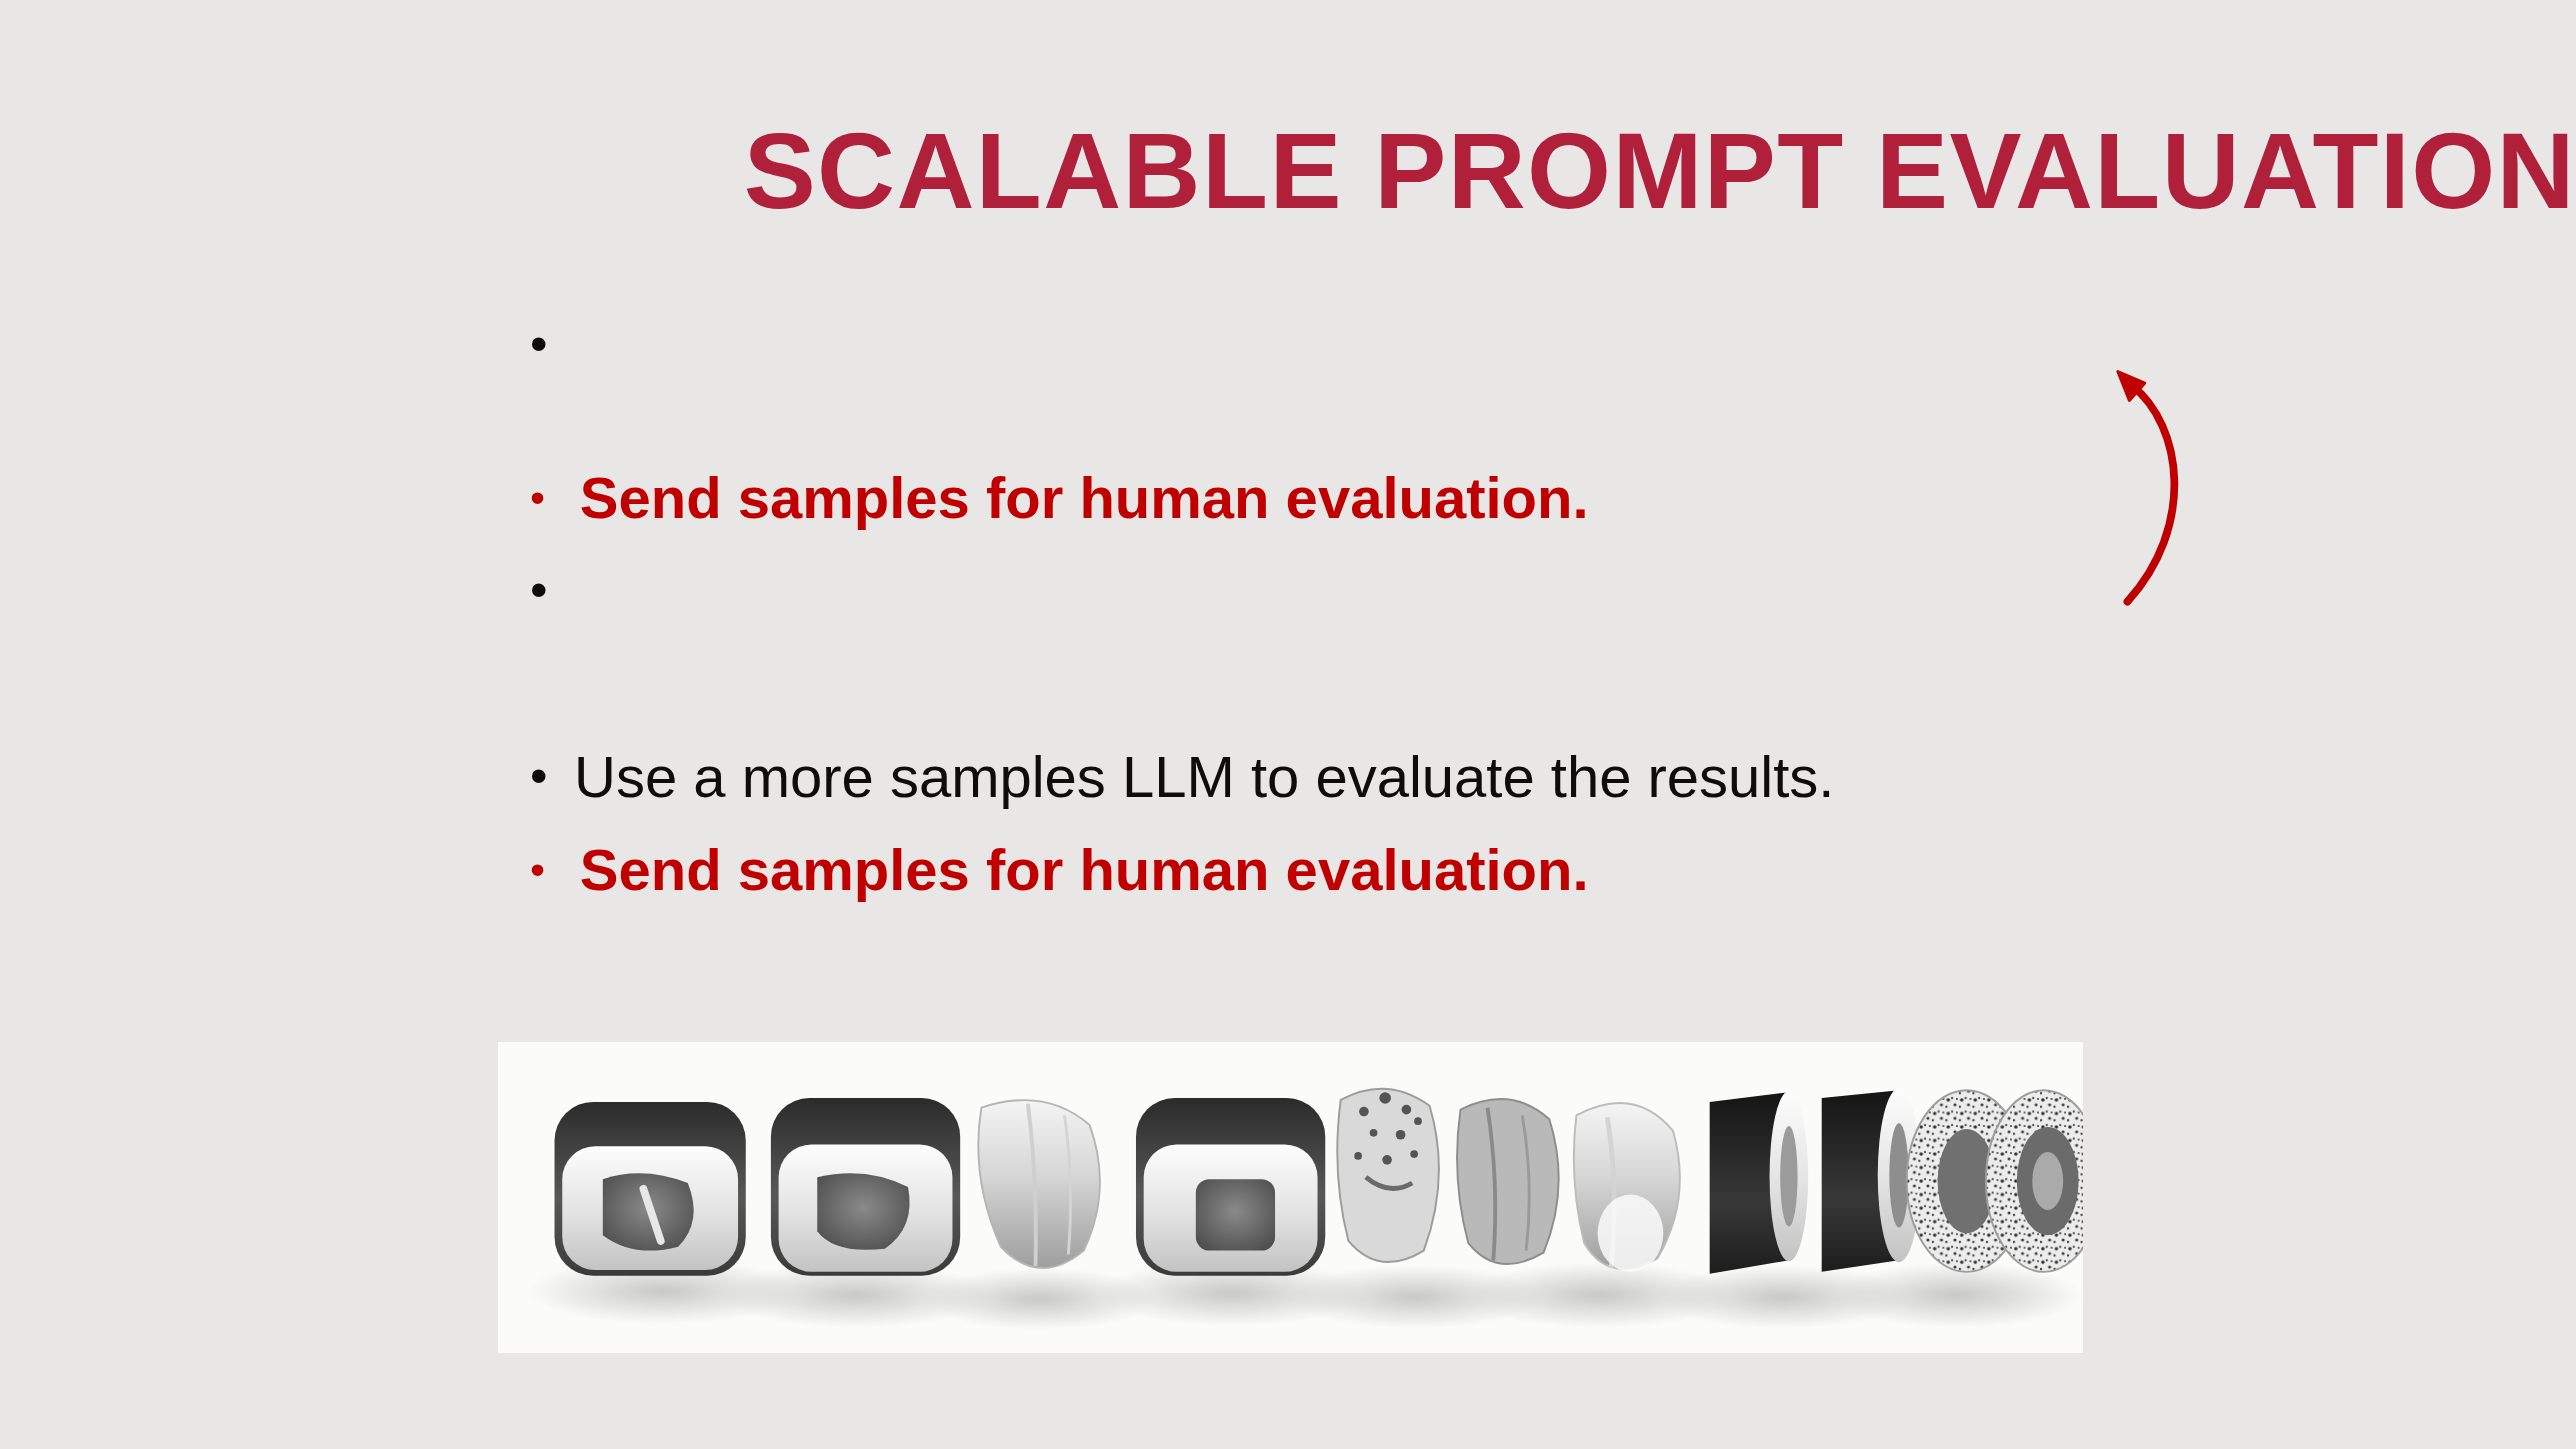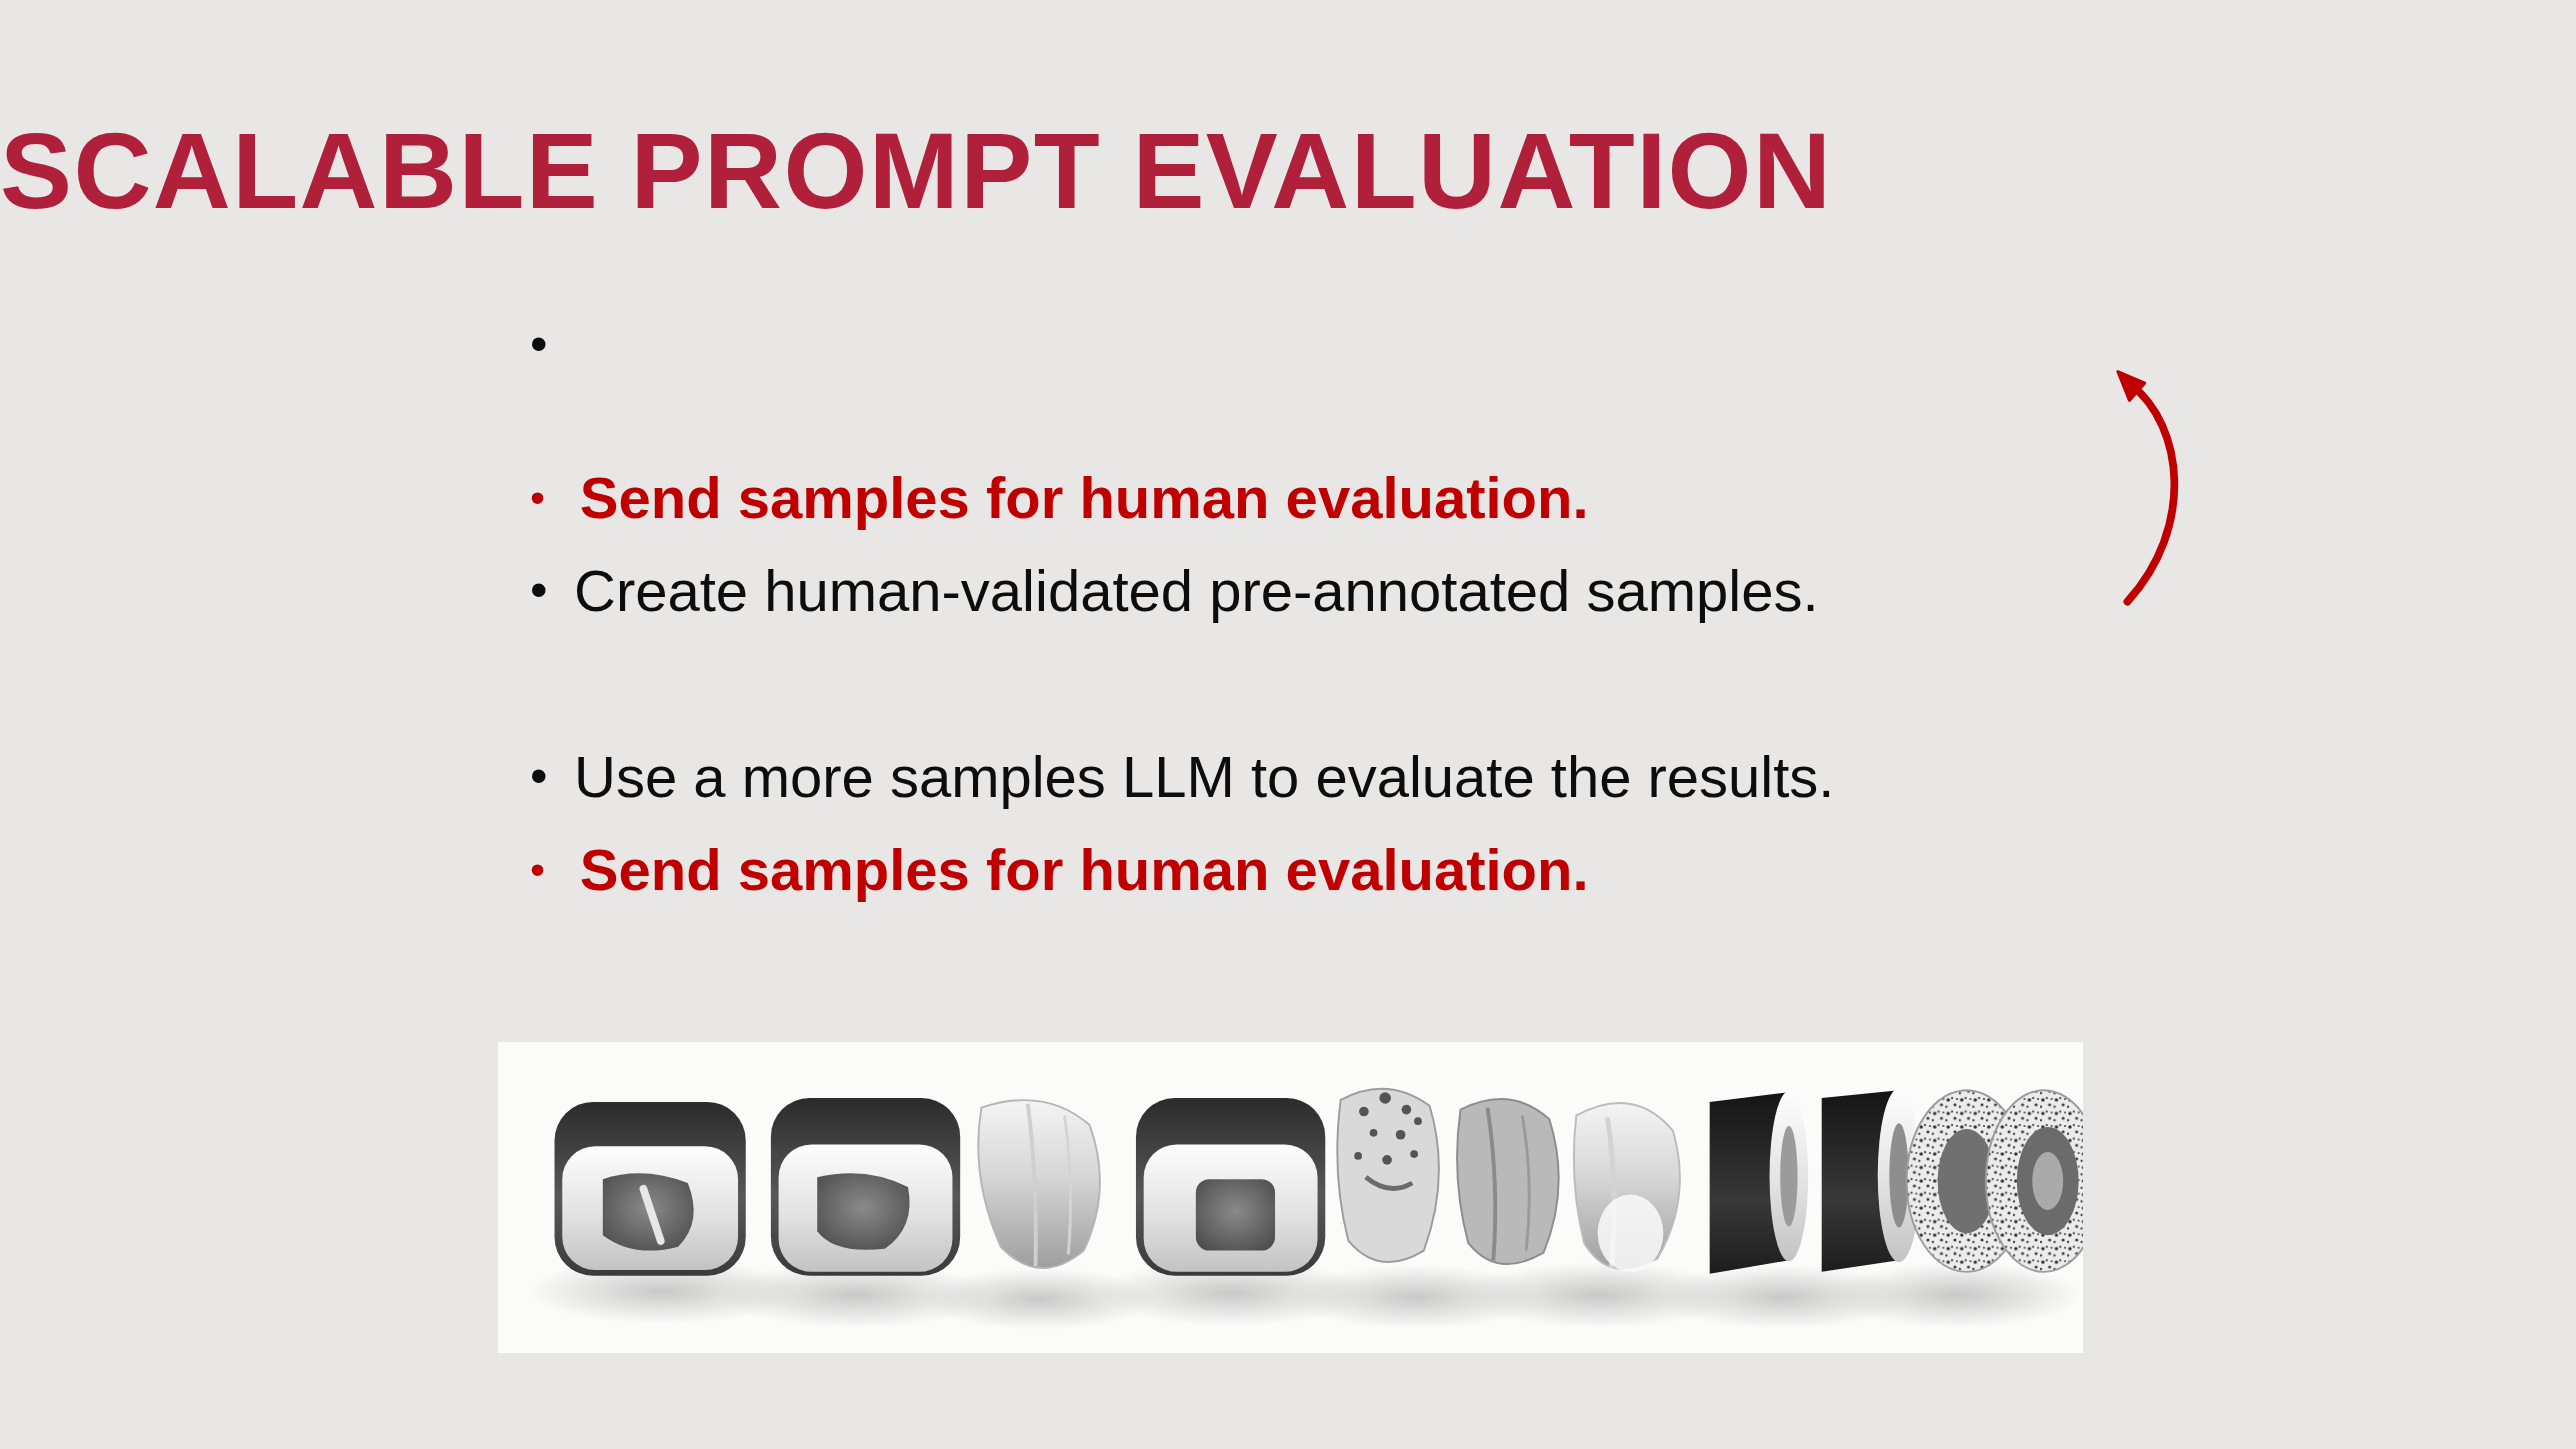--- a/index.html
+++ b/index.html
@@ -21,21 +21,21 @@
     height: 1449px;
     background: #e8e7e5;
   }
 
   
   #slide-title {
     position: absolute;
     left: 0;
     top: 114px;
     width: 2576px;
-    text-align: left;
+    text-align: right;
     font-family: "Liberation Sans", sans-serif;
     font-size: 108px;
     font-weight: bold;
     letter-spacing: 1.4px;
     color: #b0203a;
     line-height: 1.05;
     white-space: nowrap;
     user-select: none;
   }
 
@@ -116,21 +116,20 @@
 
     <div class="gap-sm"></div>
 
     <div class="bullet-row red">
       <span class="bullet-mark">•</span>
       <span class="bullet-text">Send samples for human evaluation.</span>
     </div>
 
     <div class="bullet-row black">
       <span class="bullet-mark">•</span>
-      <span class="bullet-text">Create human-validated pre-annotated samples.</span>
     </div>
 
     <div class="gap-lg"></div>
 
     <div class="bullet-row black">
       <span class="bullet-mark">•</span>
       <span class="bullet-text">Use a more samples LLM to evaluate the results.</span>
     </div>
 
     <div class="bullet-row red">

